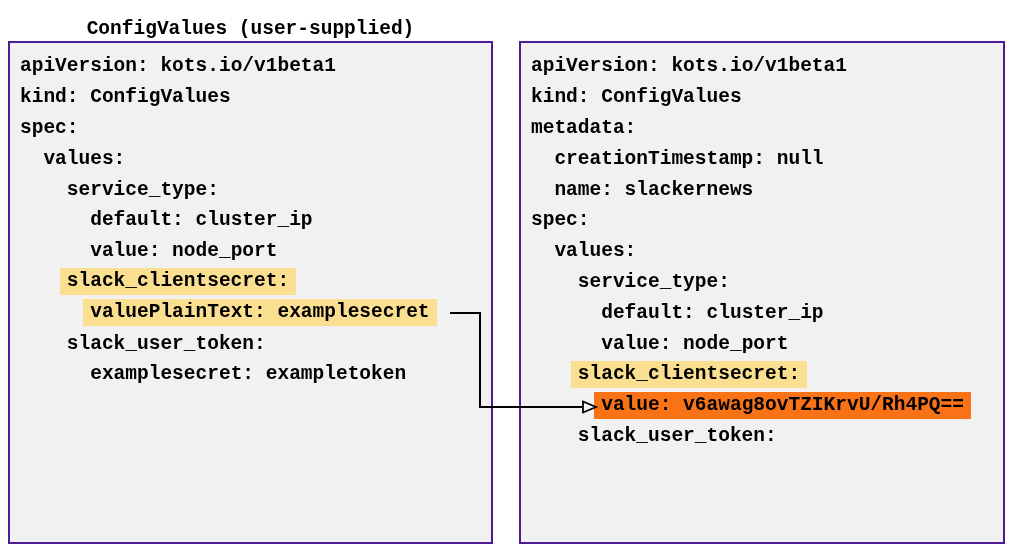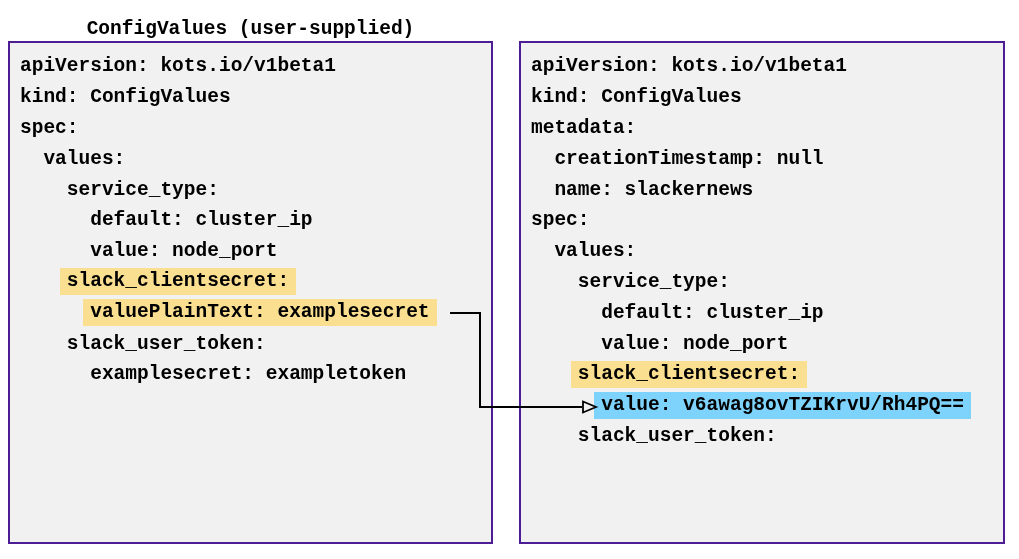--- a/index.html
+++ b/index.html
@@ -91,21 +91,21 @@
       <div class="code-line" style="padding-left: 0ch;"><span class="code-text">kind: ConfigValues</span></div>
       <div class="code-line" style="padding-left: 0ch;"><span class="code-text">metadata:</span></div>
       <div class="code-line" style="padding-left: 2ch;"><span class="code-text">creationTimestamp: null</span></div>
       <div class="code-line" style="padding-left: 2ch;"><span class="code-text">name: slackernews</span></div>
       <div class="code-line" style="padding-left: 0ch;"><span class="code-text">spec:</span></div>
       <div class="code-line" style="padding-left: 2ch;"><span class="code-text">values:</span></div>
       <div class="code-line" style="padding-left: 4ch;"><span class="code-text">service_type:</span></div>
       <div class="code-line" style="padding-left: 6ch;"><span class="code-text">default: cluster_ip</span></div>
       <div class="code-line" style="padding-left: 6ch;"><span class="code-text">value: node_port</span></div>
       <div class="code-line" style="padding-left: 4ch;"><span class="code-text hl" style="background: rgb(251, 223, 144);">slack_clientsecret:</span></div>
-      <div class="code-line" style="padding-left: 6ch;"><span class="code-text hl" style="background: #7dd3fc;">value: v6awag8ovTZIKrvU/Rh4PQ==</span></div>
+      <div class="code-line" style="padding-left: 6ch;"><span class="code-text hl" style="background: #f97316;">value: v6awag8ovTZIKrvU/Rh4PQ==</span></div>
       <div class="code-line" style="padding-left: 4ch;"><span class="code-text">slack_user_token:</span></div>
     </div>
 
   <svg class="arrow-overlay" width="1019" height="559">
     <path d="M 450 313 H 480 V 407 H 582" stroke="#000000" stroke-width="2" fill="none"></path>
     <path d="M 583 401.5 L 596 407 L 583 412.5 Z" stroke="#000000" stroke-width="1.8" fill="none"></path>
   </svg>
 
 </div>
 

